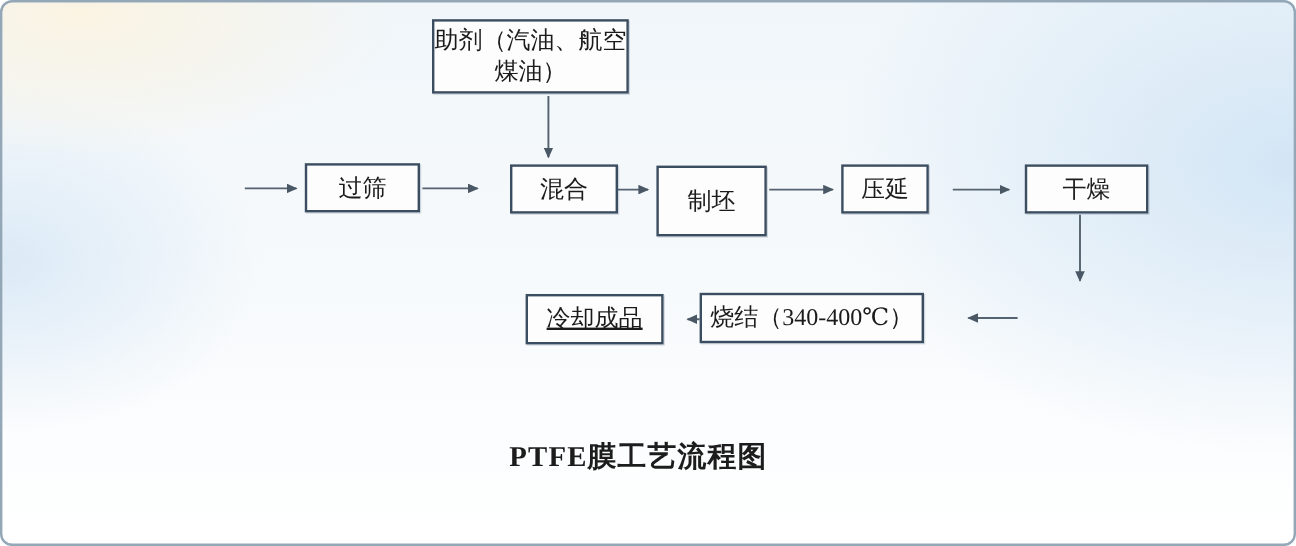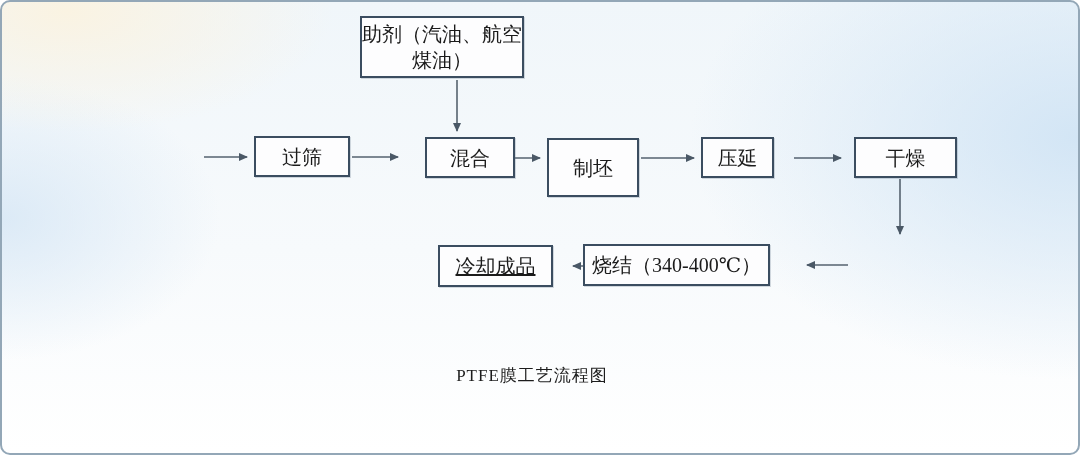--- a/index.html
+++ b/index.html
@@ -24,21 +24,21 @@
     background:#fdfdfe;
     color:#1b1b1b;
     display:flex;align-items:center;justify-content:center;
     text-align:center;
     font-size:20px;line-height:26px;
     box-shadow:1px 1px 0 rgba(90,110,130,0.25);
   }
   .arrows{position:absolute;left:0;top:0;width:1080px;height:455px;pointer-events:none;}
   .caption{
     position:absolute;left:380px;top:362px;width:300px;
-    text-align:center;font-size:17px;font-weight:normal;color:#1c1c1c;
+    text-align:center;font-size:24px;font-weight:bold;color:#1c1c1c;
     letter-spacing:1px;
   }
   
   #n-additive {left:358px;top:14px; width:164px;height:62px;}
   #n-resin    {left:28px; top:134px;width:172px;height:41px;}
   #n-sieve    {left:252px;top:134px;width:96px; height:41px;}
   #n-mix      {left:403px;top:135px;width:90px; height:41px;margin-left:20px;}
   #n-billet   {left:545px;top:136px;width:92px; height:59px;}
   #n-calender {left:699px;top:135px;width:73px; height:41px;}
   #n-dry      {left:852px;top:135px;width:103px; height:41px;}

